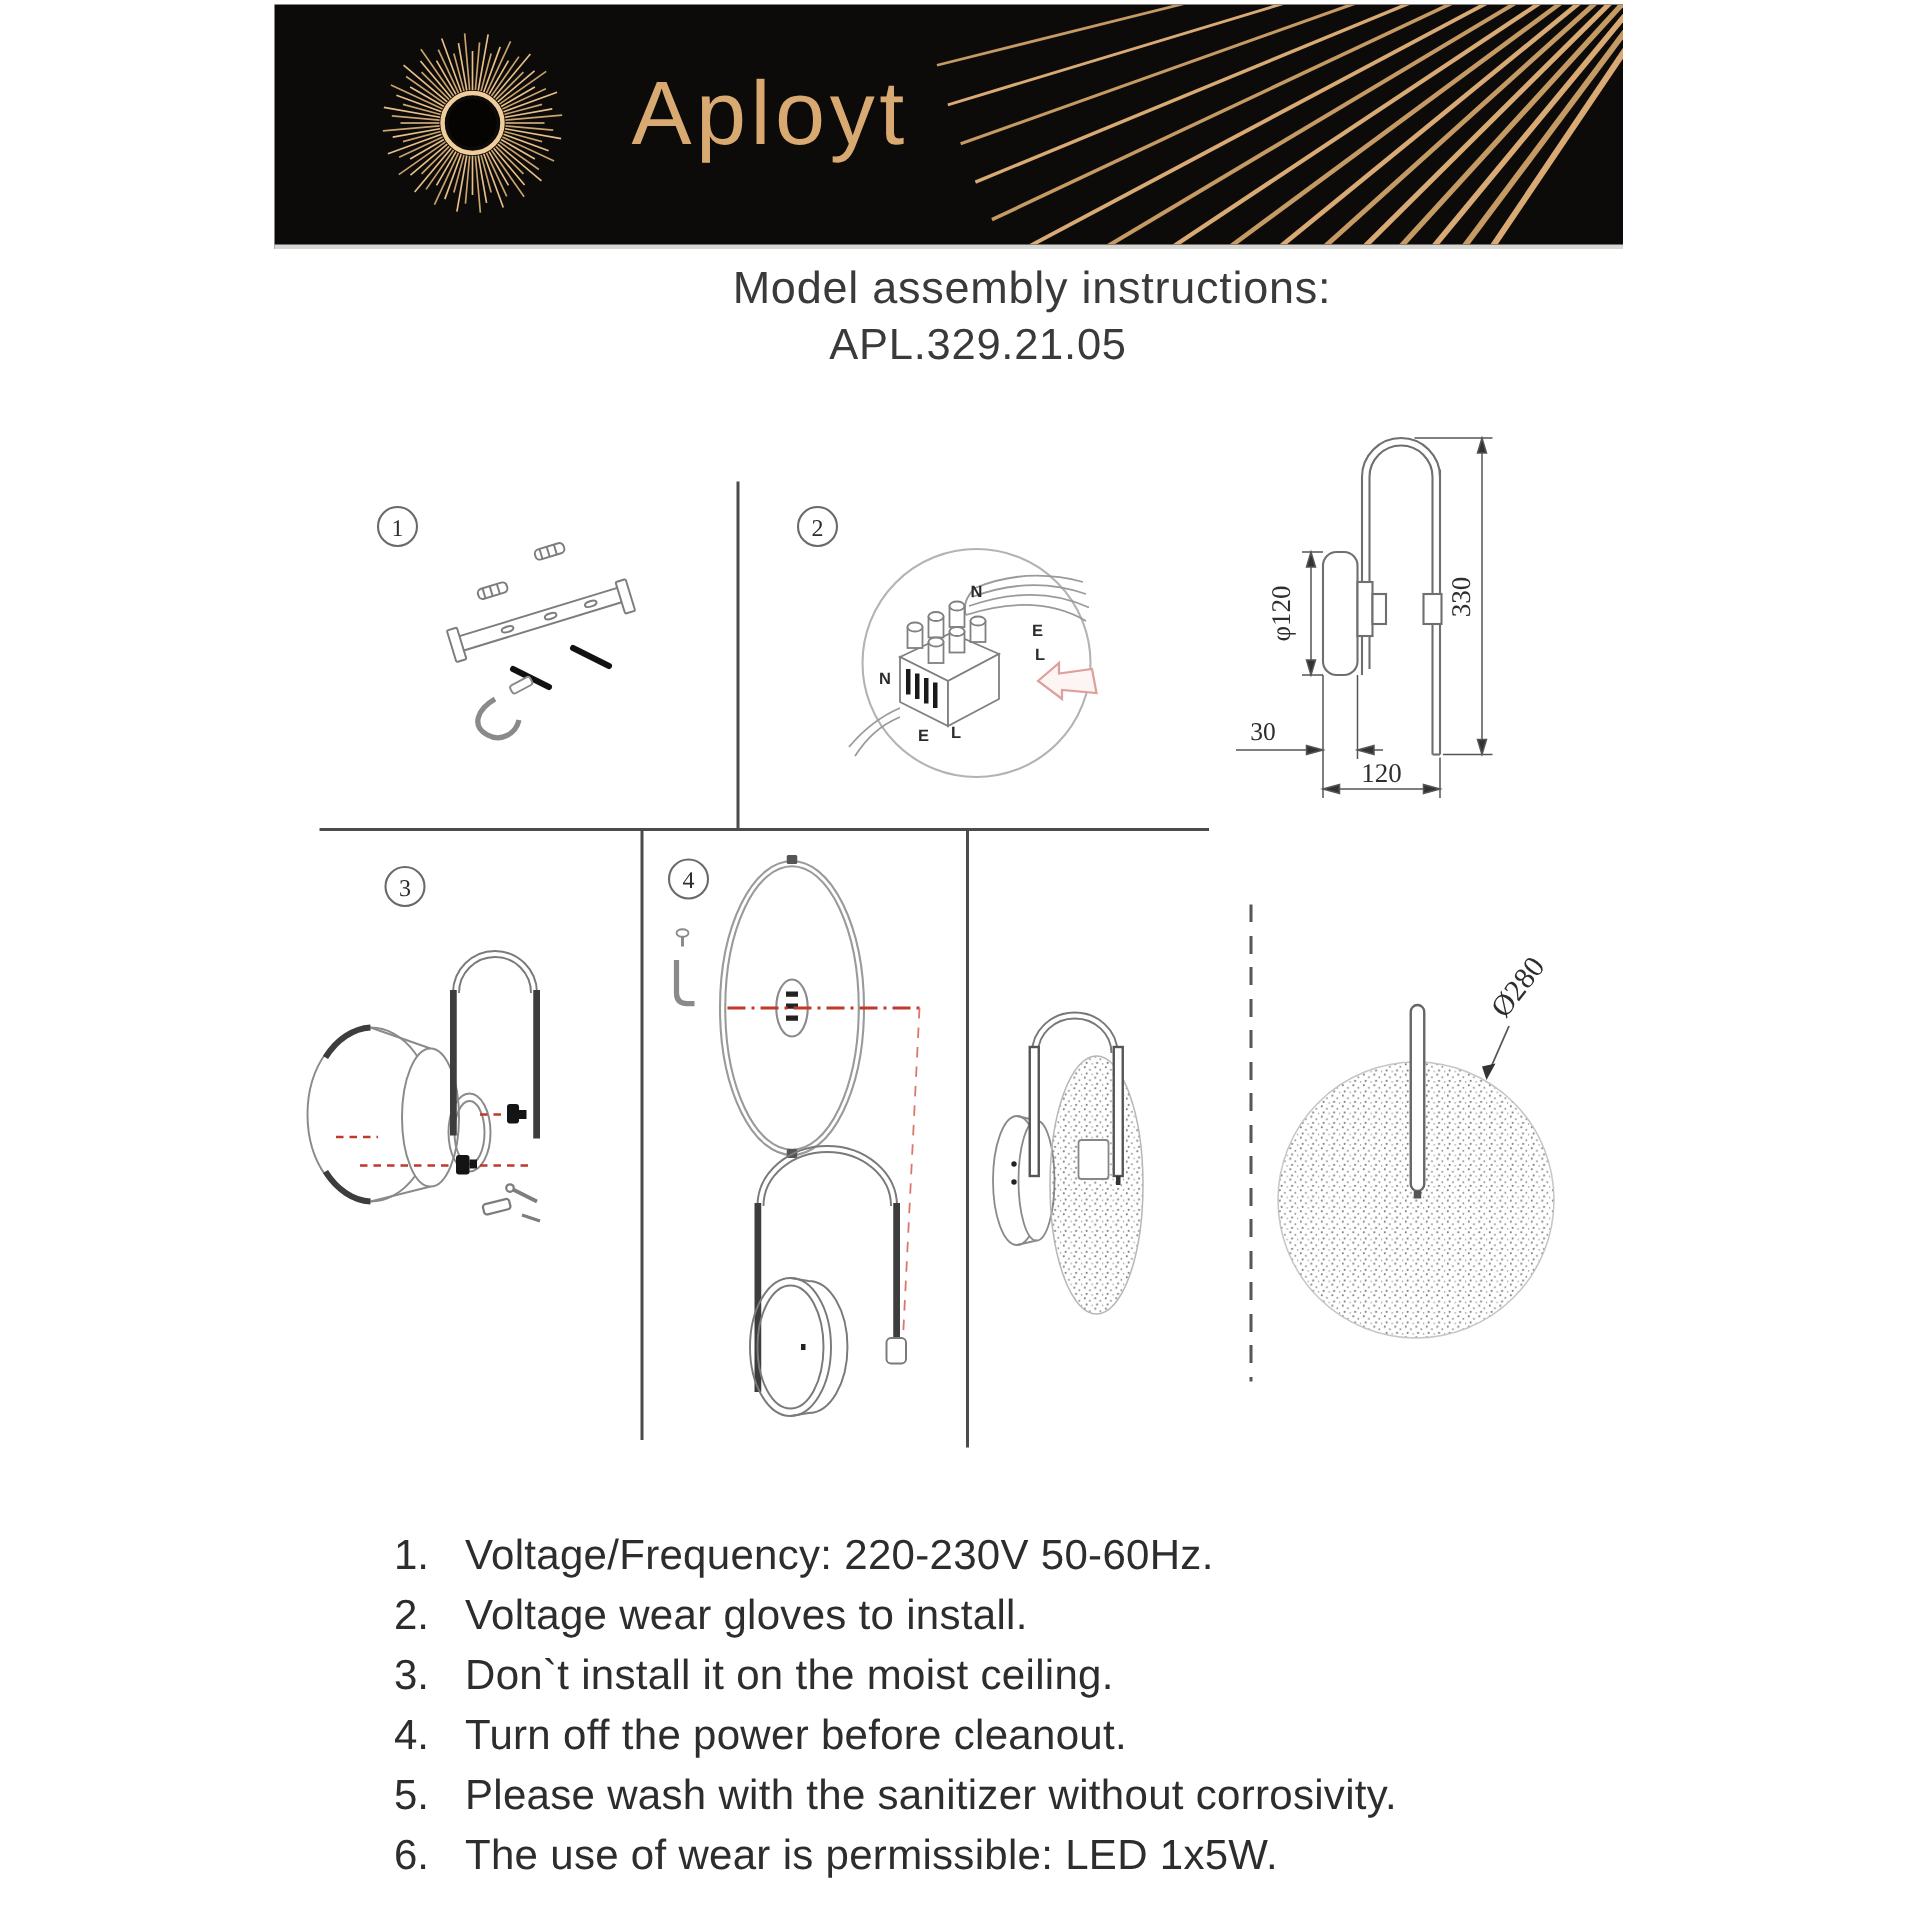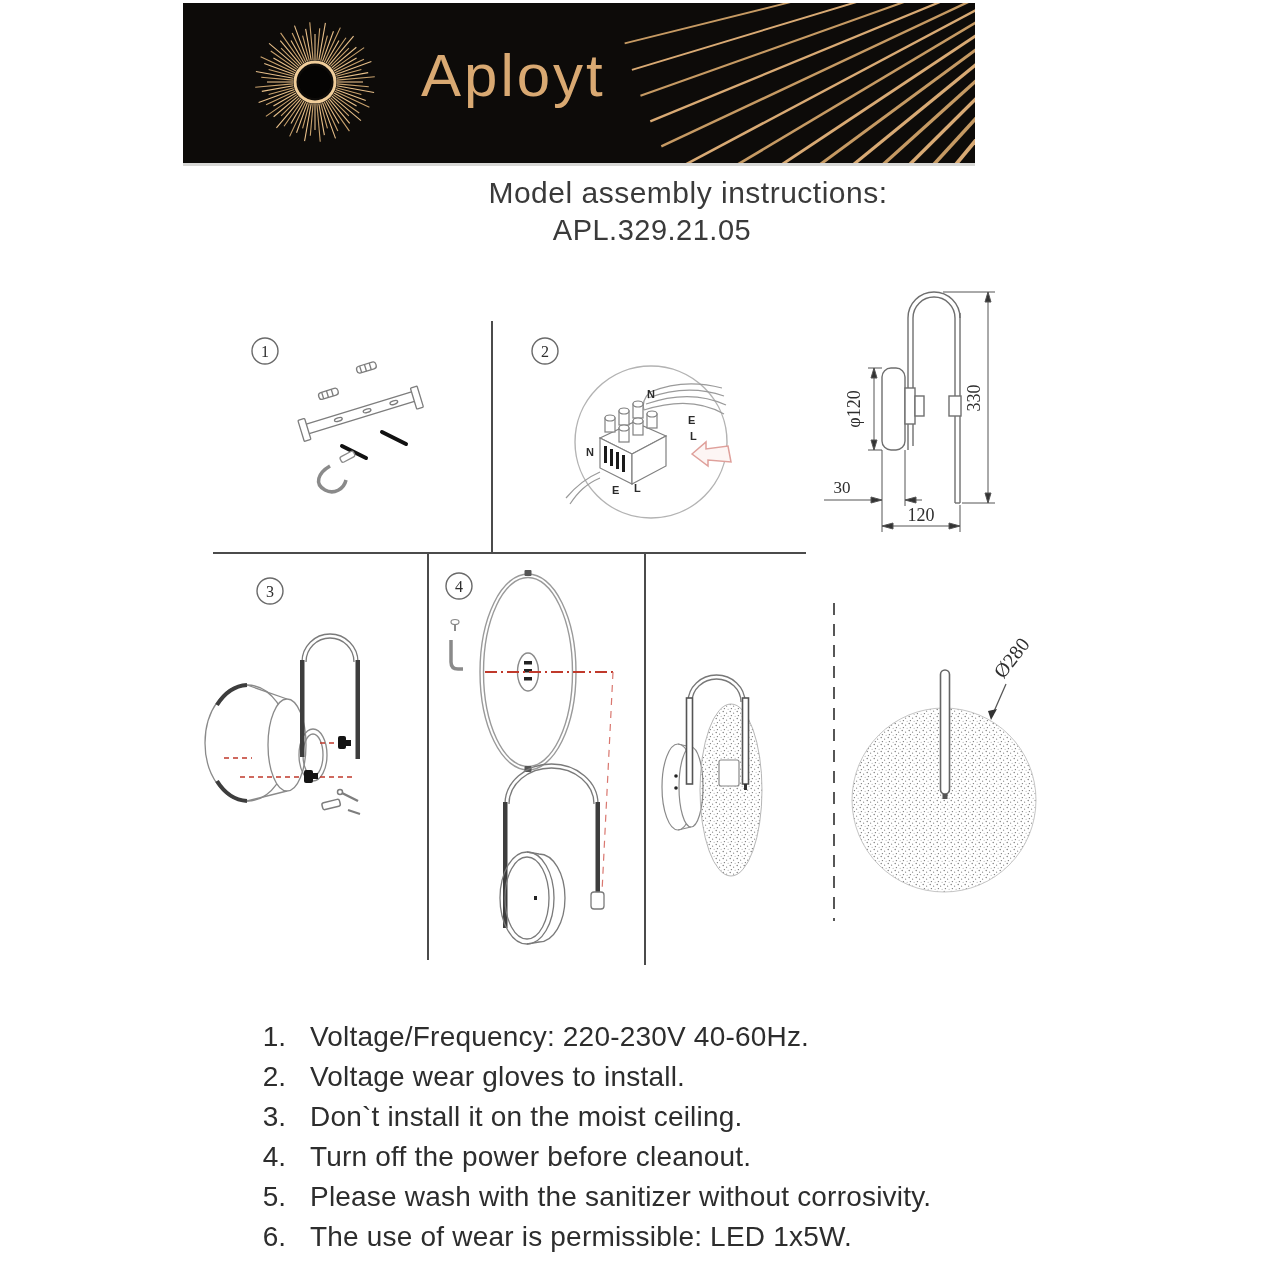--- a/index.html
+++ b/index.html
@@ -1,19 +1,19 @@
 <!DOCTYPE html>
 <html><head>
 <meta charset="utf-8">
 <style>
   html,body{margin:0;padding:0;background:#ffffff;}
   .page{position:relative;width:1280px;height:1280px;background:#fff;overflow:hidden;
         font-family:"Liberation Sans",sans-serif;}
   
-  .banner{position:absolute;left:183px;top:3px;width:792px;height:160px;background:#0d0b09;
+  .banner{position:absolute;left:183px;top:3px;width:899px;height:160px;background:#0d0b09;
           border-bottom:3px solid #d7d7d5;overflow:hidden;}
   .banner svg{position:absolute;left:0;top:0;}
   .brand{position:absolute;left:238px;top:38px;color:#d9a972;font-size:60px;letter-spacing:3px;
          font-family:"Liberation Sans",sans-serif;font-weight:400;}
   
   .title1{position:absolute;left:0;top:176px;width:1280px;text-align:center;
           font-size:30px;color:#3a3a3a;letter-spacing:0.5px;padding-left:48px;}
   .title2{position:absolute;left:12px;top:214px;width:1280px;text-align:center;
           font-size:29px;color:#3a3a3a;letter-spacing:0.5px;}
   
@@ -388,21 +388,21 @@
     <g>
       <text class="dimtext" font-size="20" text-anchor="middle" transform="translate(172 52) rotate(-52)">Ø280</text>
       <line x1="161" y1="74" x2="147" y2="106" stroke="#555" stroke-width="1.2"></line>
       <polygon points="146,110 152,99 143,101" fill="#333"></polygon>
     </g>
   </svg>
 
   <div class="instructions">
     <div class="instr-row">
       <div class="instr-num">1.</div>
-      <div class="instr-text">Voltage/Frequency: 220-230V 40-60Hz.</div>
+      <div class="instr-text">Voltage/Frequency: 220-230V 50-60Hz.</div>
     </div>
     <div class="instr-row">
       <div class="instr-num">2.</div>
       <div class="instr-text">Voltage wear gloves to install.</div>
     </div>
     <div class="instr-row">
       <div class="instr-num">3.</div>
       <div class="instr-text">Don`t install it on the moist ceiling.</div>
     </div>
     <div class="instr-row">

